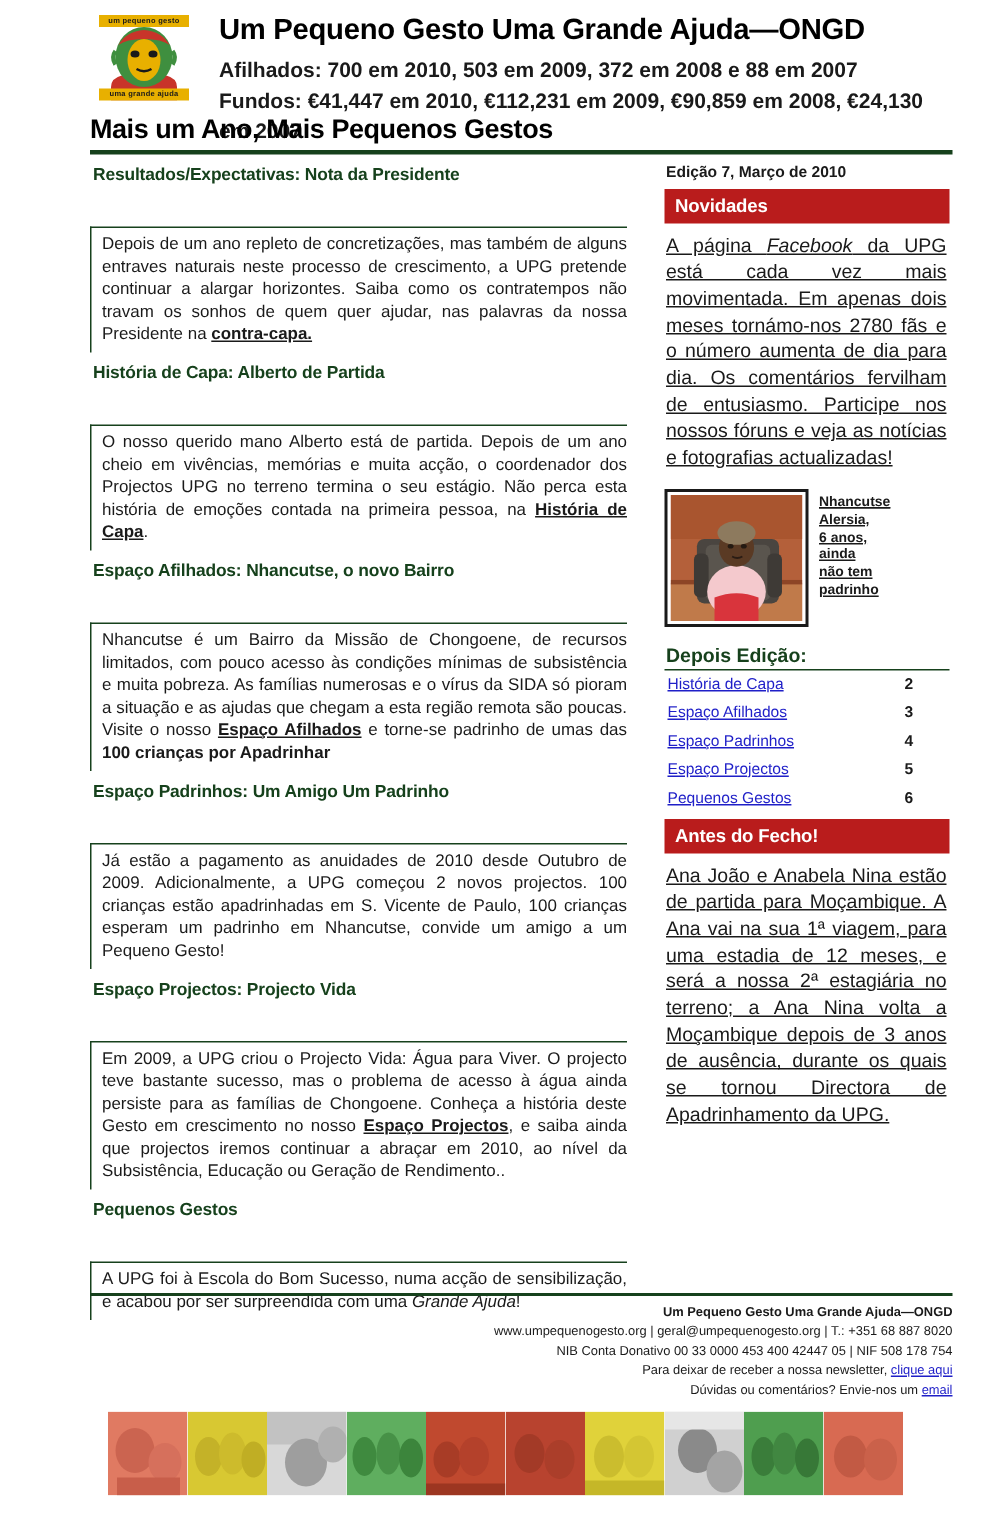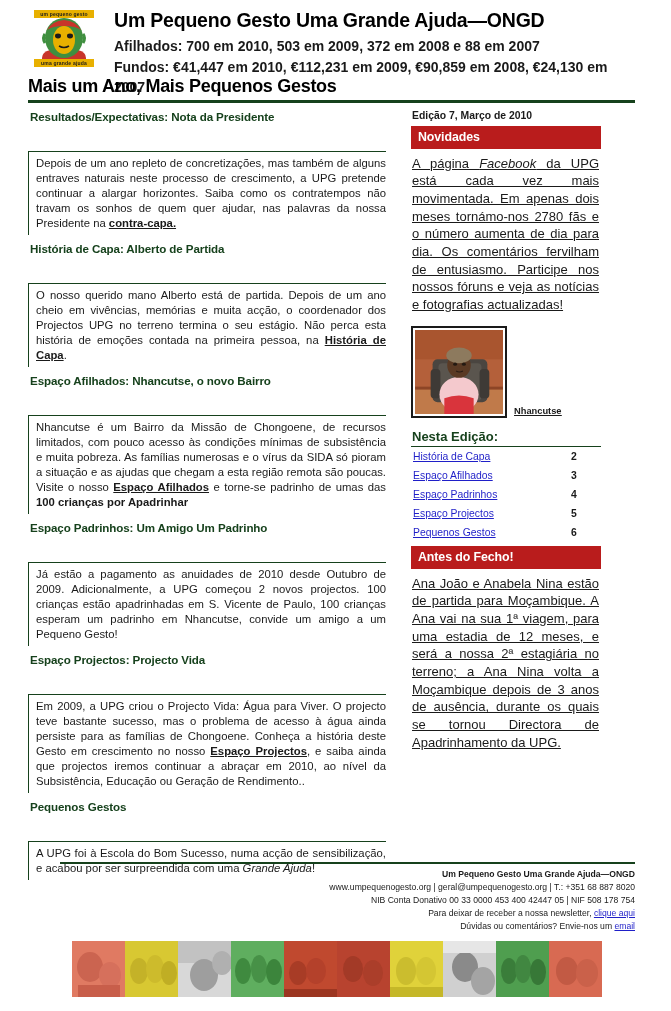--- a/index.html
+++ b/index.html
@@ -9,21 +9,21 @@
   }
   body {
     width: 671px; height: 1011px;
     font-family: "Liberation Sans", sans-serif;
     color: #1a1a1a;
     overflow: hidden;
     position: relative;
   }
   .page {
     width: 671px; height: 1011px;
-    padding: 4px 36px 0 28px;
+    padding: 4px 36px 0 60px;
     position: relative;
   }
 
   
   .masthead {
     display: flex;
     align-items: flex-start;
     gap: 14px;
     padding-top: 4px;
     height: 66px;
@@ -142,21 +142,21 @@
     padding: 6px 2px 0 1px;
     text-decoration: underline;
   }
   .side-text i { font-style: italic; }
 
   
   .photo-row {
     display: flex;
     gap: 7px;
     margin-top: 12px;
-    align-items: flex-end;
+    align-items: flex-start;
     text-decoration: underline;
   }
   .photo-frame {
     width: 96px; height: 92px;
     border: 2px solid #1a1a1a;
     padding: 2px;
     background: #ffffff;
     flex: 0 0 auto;
   }
   .photo-inner { width: 100%; height: 100%; position: relative; overflow: hidden; }
@@ -322,24 +322,29 @@
               <ellipse cx="45" cy="36" rx="12" ry="13" fill="#5a3a24"></ellipse>
               <ellipse cx="45" cy="26" rx="13" ry="8" fill="#8d7a5e"></ellipse>
               <ellipse cx="41" cy="35" rx="2" ry="1.6" fill="#241a12"></ellipse>
               <ellipse cx="50" cy="35" rx="2" ry="1.6" fill="#241a12"></ellipse>
               <path d="M42 42 Q45.5 44 49 42" stroke="#2a1c14" stroke-width="1.2" fill="none"></path>
             </svg>
           </div>
         </div>
         <div class="photo-cap">
           <div class="cap-title">Nhancutse</div>
-        </div>
-      </div>
-
-      <div class="toc-title">Nesta Edição:</div>
+          <div style="white-space:pre-line">Alersia,
+6 anos,
+ainda
+não tem
+padrinho</div>
+        </div>
+      </div>
+
+      <div class="toc-title">Depois Edição:</div>
       <div class="toc-list">
         <div class="toc-row">
           <span class="toc-label">História de Capa</span>
           <span class="toc-page">2</span>
         </div>
         <div class="toc-row">
           <span class="toc-label">Espaço Afilhados</span>
           <span class="toc-page">3</span>
         </div>
         <div class="toc-row">

